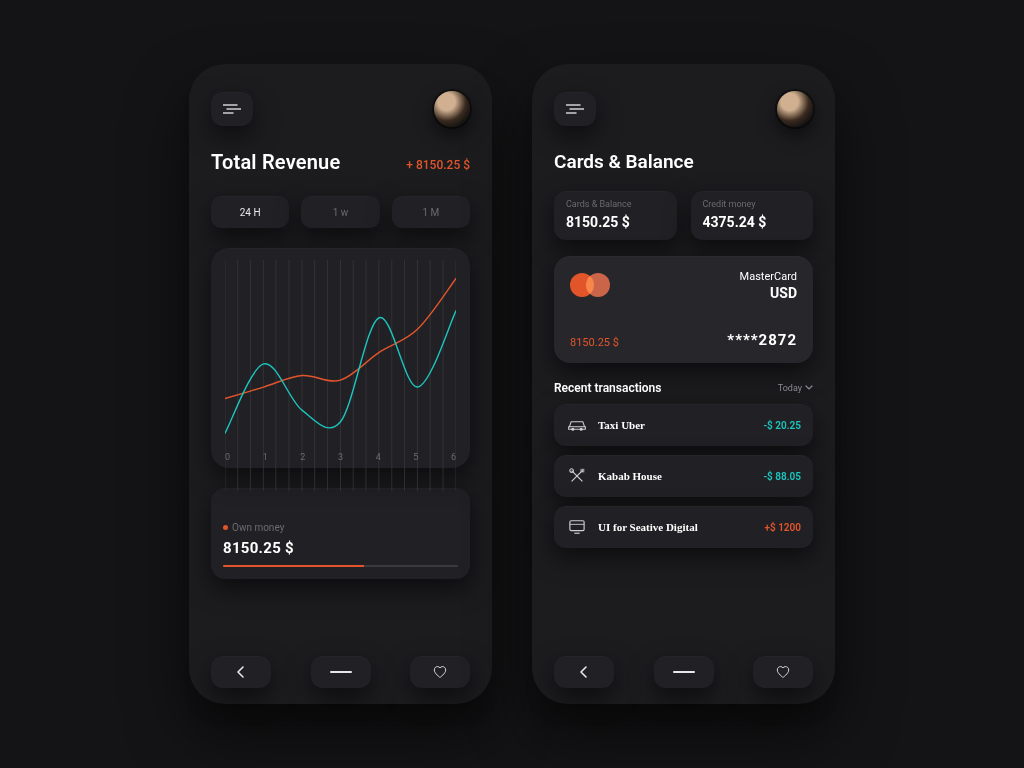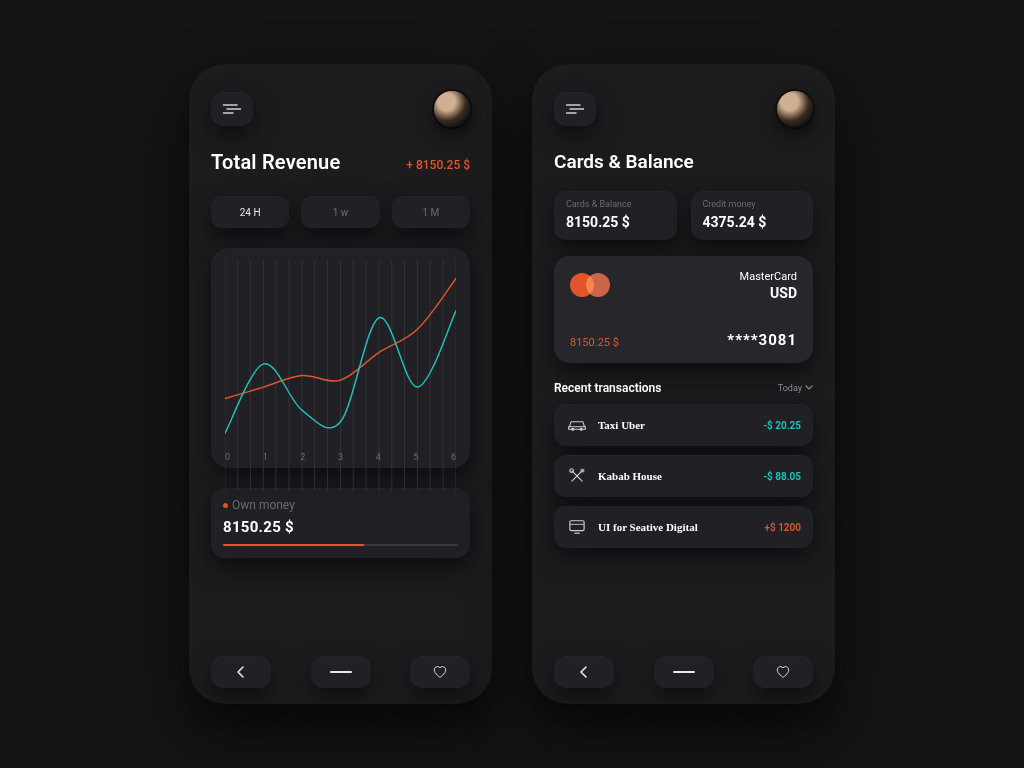--- a/index.html
+++ b/index.html
@@ -31,21 +31,21 @@
   .seg{margin-top:22px;display:flex;gap:12px;}
   .seg .chip{flex:1;height:32px;border-radius:10px;background:var(--tile);box-shadow:var(--shadow);display:flex;align-items:center;justify-content:center;font-size:10px;color:var(--muted);cursor:pointer;}
   .seg .chip.active{color:#e8e8ea;text-align:right;}
 
   .chart-box{margin-top:20px;height:220px;border-radius:18px;background:var(--tile);box-shadow:var(--shadow);padding:12px 14px 6px;position:relative;}
   .chart-box svg.chart{position:absolute;inset:12px 14px 24px 14px;}
   .xaxis{position:absolute;left:14px;right:14px;bottom:6px;display:flex;justify-content:space-between;font-size:9px;color:var(--muted);}
 
   .two-tiles{margin-top:20px;display:flex;gap:14px;}
   .tile{flex:1;background:var(--tile);border-radius:14px;box-shadow:var(--shadow);padding:10px 12px 12px;}
-  .tile .lab{font-size:12px;color:var(--muted);display:flex;align-items:center;gap:4px;}
+  .tile .lab{font-size:10px;color:var(--muted);display:flex;align-items:center;gap:4px;margin-top:24px;}
   .dot{width:5px;height:5px;border-radius:50%;display:inline-block;}
   .dot.orange{background:var(--orange);} .dot.teal{background:var(--teal);}
   .tile .val{margin-top:6px;font-size:15px;font-weight:700;letter-spacing:.3px;}
   .tile .bar{margin-top:8px;height:2px;background:#3a3a3f;border-radius:2px;overflow:hidden;}
   .tile .bar>span{display:block;height:100%;}
 
   .navbar{margin-top:auto;padding-top:16px;display:flex;justify-content:space-between;}
   .nav-btn{width:60px;height:32px;border-radius:12px;background:var(--tile);box-shadow:var(--shadow);display:flex;align-items:center;justify-content:center;cursor:pointer;}
 
   
@@ -205,21 +205,21 @@
           <div class="c c1"></div>
           <div class="c c2"></div>
         </div>
       <div class="r">
         <div>MasterCard</div>
         <div class="cur">USD</div>
       </div>
     </div>
     <div class="card-bot">
       <div class="amt">8150.25 $</div>
-      <div class="num">****3081</div>
+      <div class="num">****2872</div>
     </div>
   </div>
 
   <div class="recent-hd">
     <div class="h">Recent transactions</div>
     <div class="f">
       <span>Today</span>
       <svg width="8" height="6" viewBox="0 0 8 6">
           <path d="M1 1 L4 4 L7 1" fill="none" stroke="#8a8a92" stroke-width="1.2" stroke-linecap="round"></path>
         </svg>

